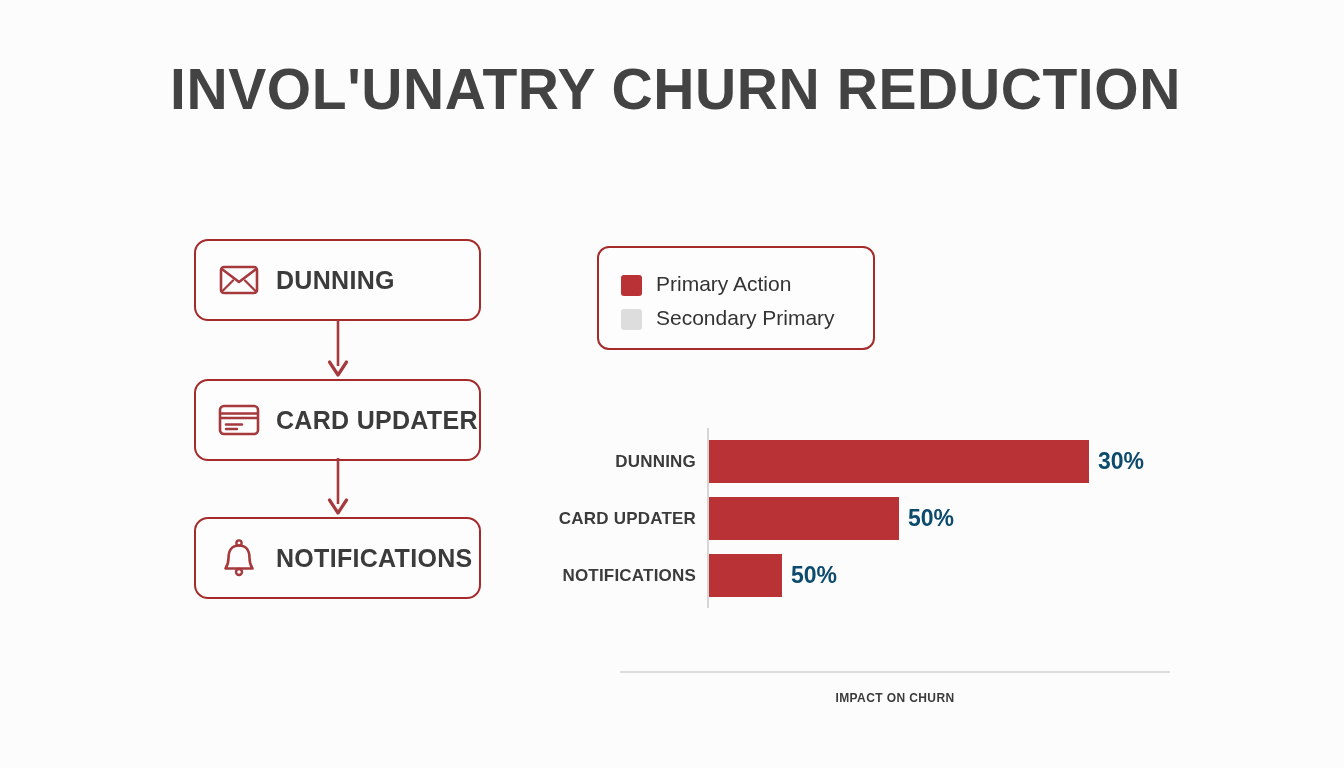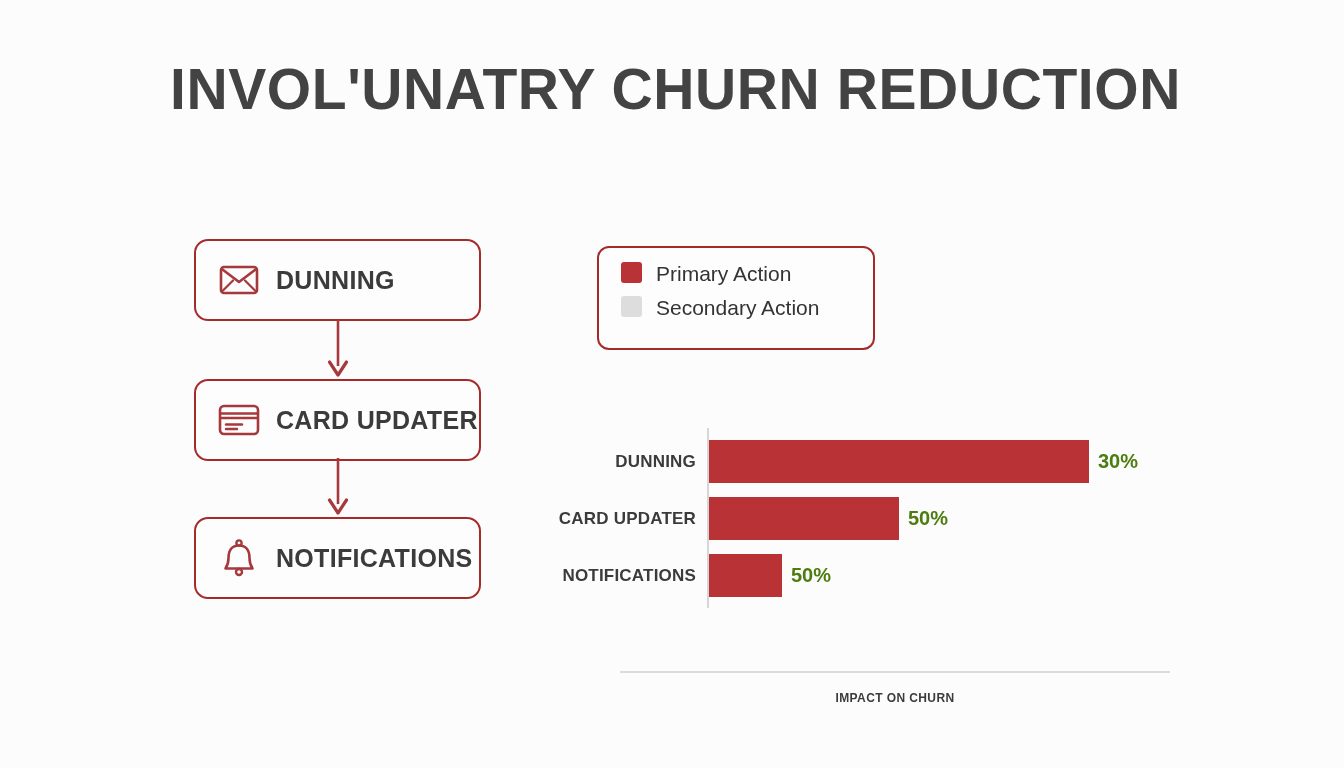--- a/index.html
+++ b/index.html
@@ -95,21 +95,21 @@
     width: 278px;
     height: 104px;
     border: 2.4px solid #a52b2b;
     border-radius: 12px;
     background: #fdfdfd;
     padding: 14px 0 0 22px;
   }
 
   .legend-row {
     display: flex;
-    align-items: flex-start;
+    align-items: flex-end;
     height: 34px;
   }
 
   .legend-swatch {
     width: 21px;
     height: 21px;
     border-radius: 3px;
     flex: 0 0 21px;
   }
 
@@ -166,23 +166,23 @@
     align-items: center;
   }
 
   .bar-fill {
     height: 43px;
     background: #b93235;
   }
 
   .bar-value {
     margin-left: 9px;
-    font-size: 20px;
-    font-weight: bold;
-    color: #4d7c0f;
+    font-size: 23px;
+    font-weight: bold;
+    color: #0c4a6e;
     white-space: nowrap;
   }
 
   
   #divider {
     position: absolute;
     left: 620px;
     top: 671px;
     width: 550px;
     height: 1.5px;
@@ -262,21 +262,21 @@
 
   </div>
 
   <div id="legend">
     <div class="legend-row">
       <span class="legend-swatch" style="background:#b93235;"></span>
       <span class="legend-text">Primary Action</span>
     </div>
     <div class="legend-row">
       <span class="legend-swatch" style="background:#dddddd;"></span>
-      <span class="legend-text">Secondary Action</span>
+      <span class="legend-text">Secondary Primary</span>
     </div>
   </div>
 
   <div id="chart">
     <div id="axis-line"></div>
 
     <div class="bar-row r1">
       <span class="bar-label">DUNNING</span>
       <span class="bar-track">
         <span class="bar-fill" style="width:380px;"></span>

